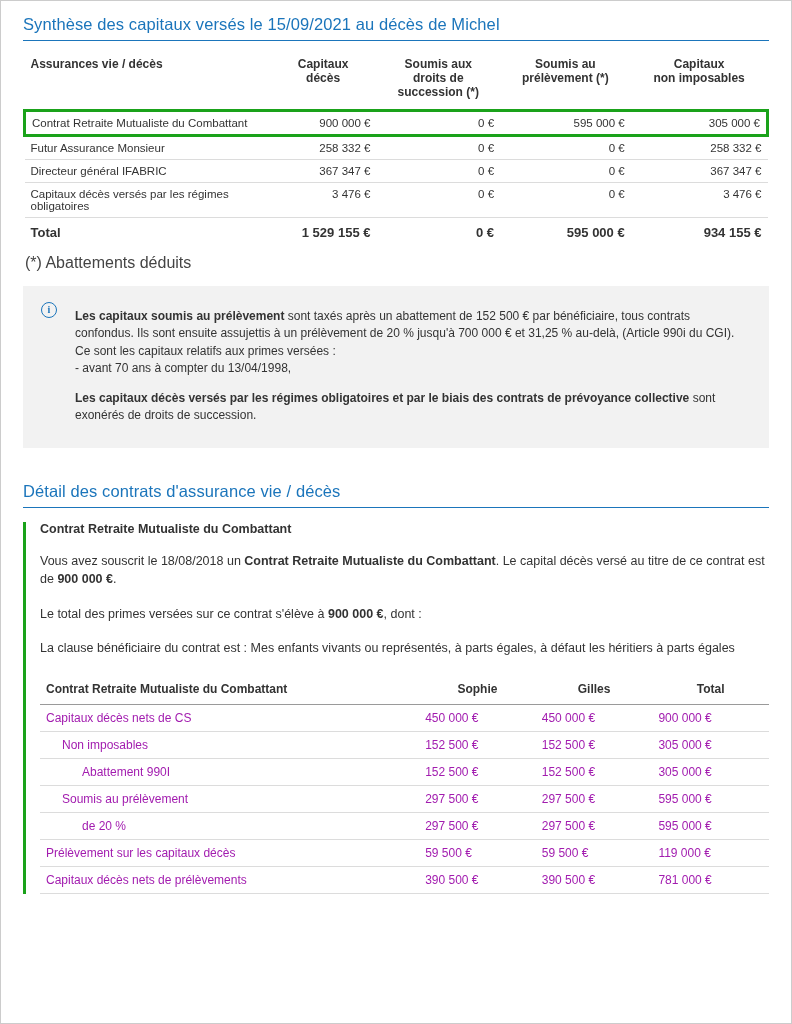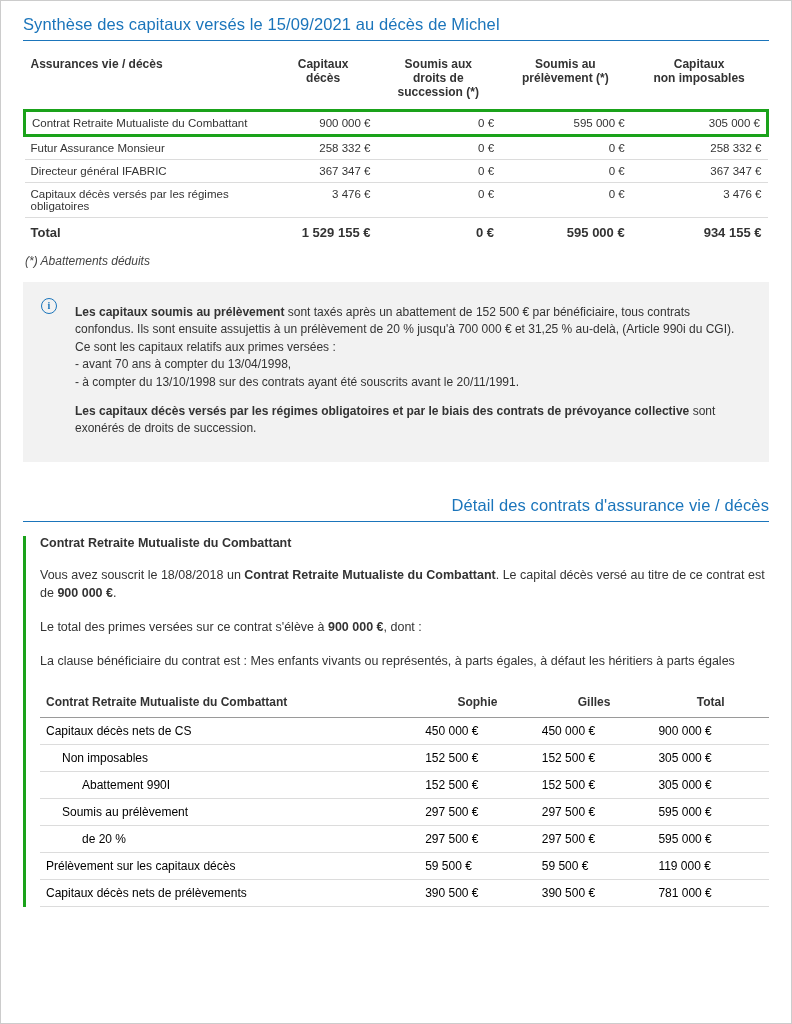--- a/index.html
+++ b/index.html
@@ -26,21 +26,20 @@
     color: #1b75bb;
     font-size: 16.5px;
     font-weight: normal;
     margin: 0 0 6px 0;
     padding-bottom: 6px;
     border-bottom: 1px solid #1b75bb;
     letter-spacing: 0.1px;
   }
   .section-title.second {
     margin-top: 2px;
-    text-align: right;
   }
   
   table.synth {
     width: 100%;
     border-collapse: collapse;
     margin-top: 12px;
     font-size: 11.5px;
   }
   table.synth th {
     font-size: 12px;
@@ -82,22 +81,21 @@
     border-top: 3px solid #1aa21a;
     border-bottom: 3px solid #1aa21a;
   }
   tr.highlight td:first-child {
     border-left: 3px solid #1aa21a;
   }
   tr.highlight td:last-child {
     border-right: 3px solid #1aa21a;
   }
   .footnote {
-    font-size: 12px;
-    font-style: italic;
+    font-size: 16px;
     color: #444;
     margin: 7px 0 0 2px;
   }
   
   .infobox {
     background: #f2f2f2;
     margin-top: 14px;
     padding: 14px 18px 16px 18px;
     display: flex;
     gap: 10px;
@@ -171,21 +169,21 @@
     font-size: 12px;
     padding: 5px 6px 8px 6px;
     border-bottom: 1px solid #9a9a9a;
     color: #333;
   }
   table.detail th.lbl { text-align: left; }
   table.detail th.num { text-align: center; width: 16%; }
   table.detail td {
     padding: 6px 6px;
     border-bottom: 1px solid #dcdcdc;
-    color: #000000;
+    color: #a21caf;
   }
   table.detail td.lbl { text-align: left; }
   table.detail td.num { text-align: left; white-space: nowrap; }
   .ind1 { padding-left: 22px !important; }
   .ind2 { padding-left: 42px !important; }
 </style>
 </head>
 <body>
 
 <div class="page">
@@ -256,21 +254,20 @@
 
   <div class="footnote">(*) Abattements déduits</div>
 
   <div class="infobox">
     <div class="info-icon">i</div>
     <div>
       <p>
         <b>Les capitaux soumis au prélèvement</b><span> sont taxés après un abattement de 152 500 € par bénéficiaire, tous contrats confondus. Ils sont ensuite assujettis à un prélèvement de 20 % jusqu'à 700 000 € et 31,25 % au-delà, (Article 990i du CGI).</span><br>
         <span>Ce sont les capitaux relatifs aux primes versées :</span><br>
         <span>- avant 70 ans à compter du 13/04/1998,</span><br>
-        <span>- à compter du 13/10/1998 sur des contrats ayant été souscrits avant le 20/11/1991.</span>
       </p>
       <p>
         <b>Les capitaux décès versés par les régimes obligatoires et par le biais des contrats de prévoyance collective</b><span> sont exonérés de droits de succession.</span>
       </p>
     </div>
   </div>
 
   <h1 class="section-title second" style="margin-top:34px">Détail des contrats d'assurance vie / décès</h1>
 
   <div class="contract-block">

